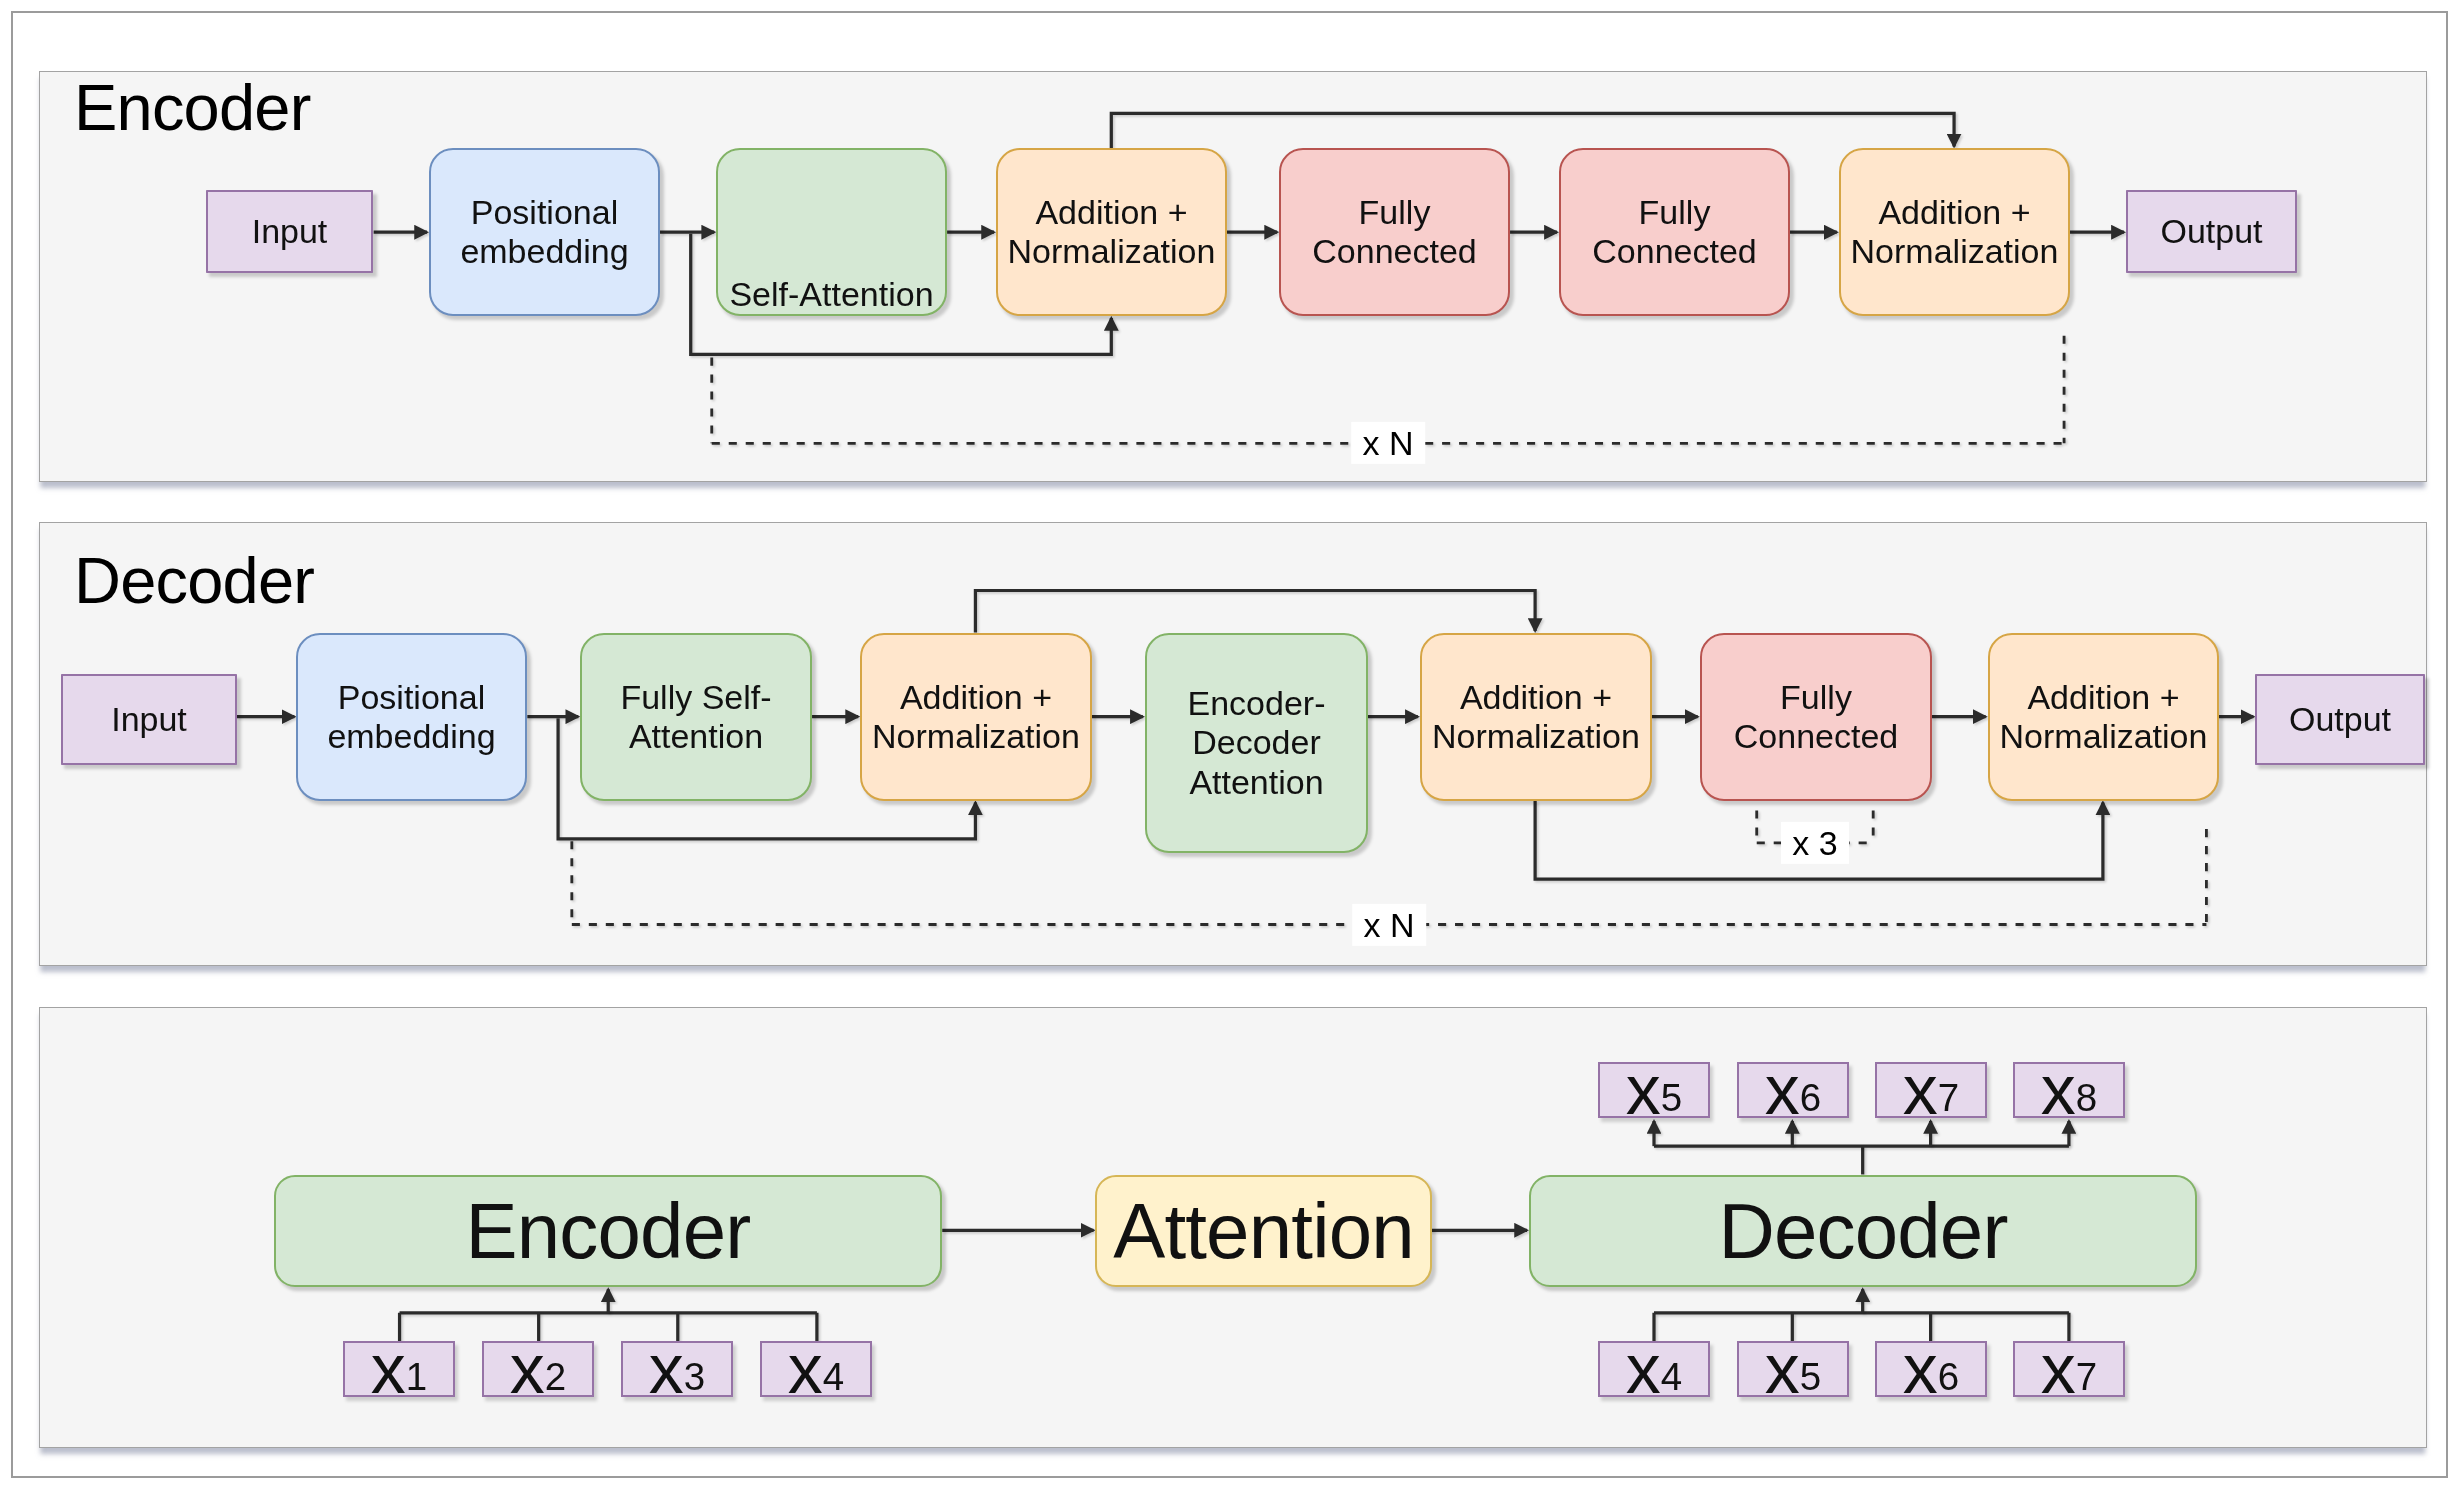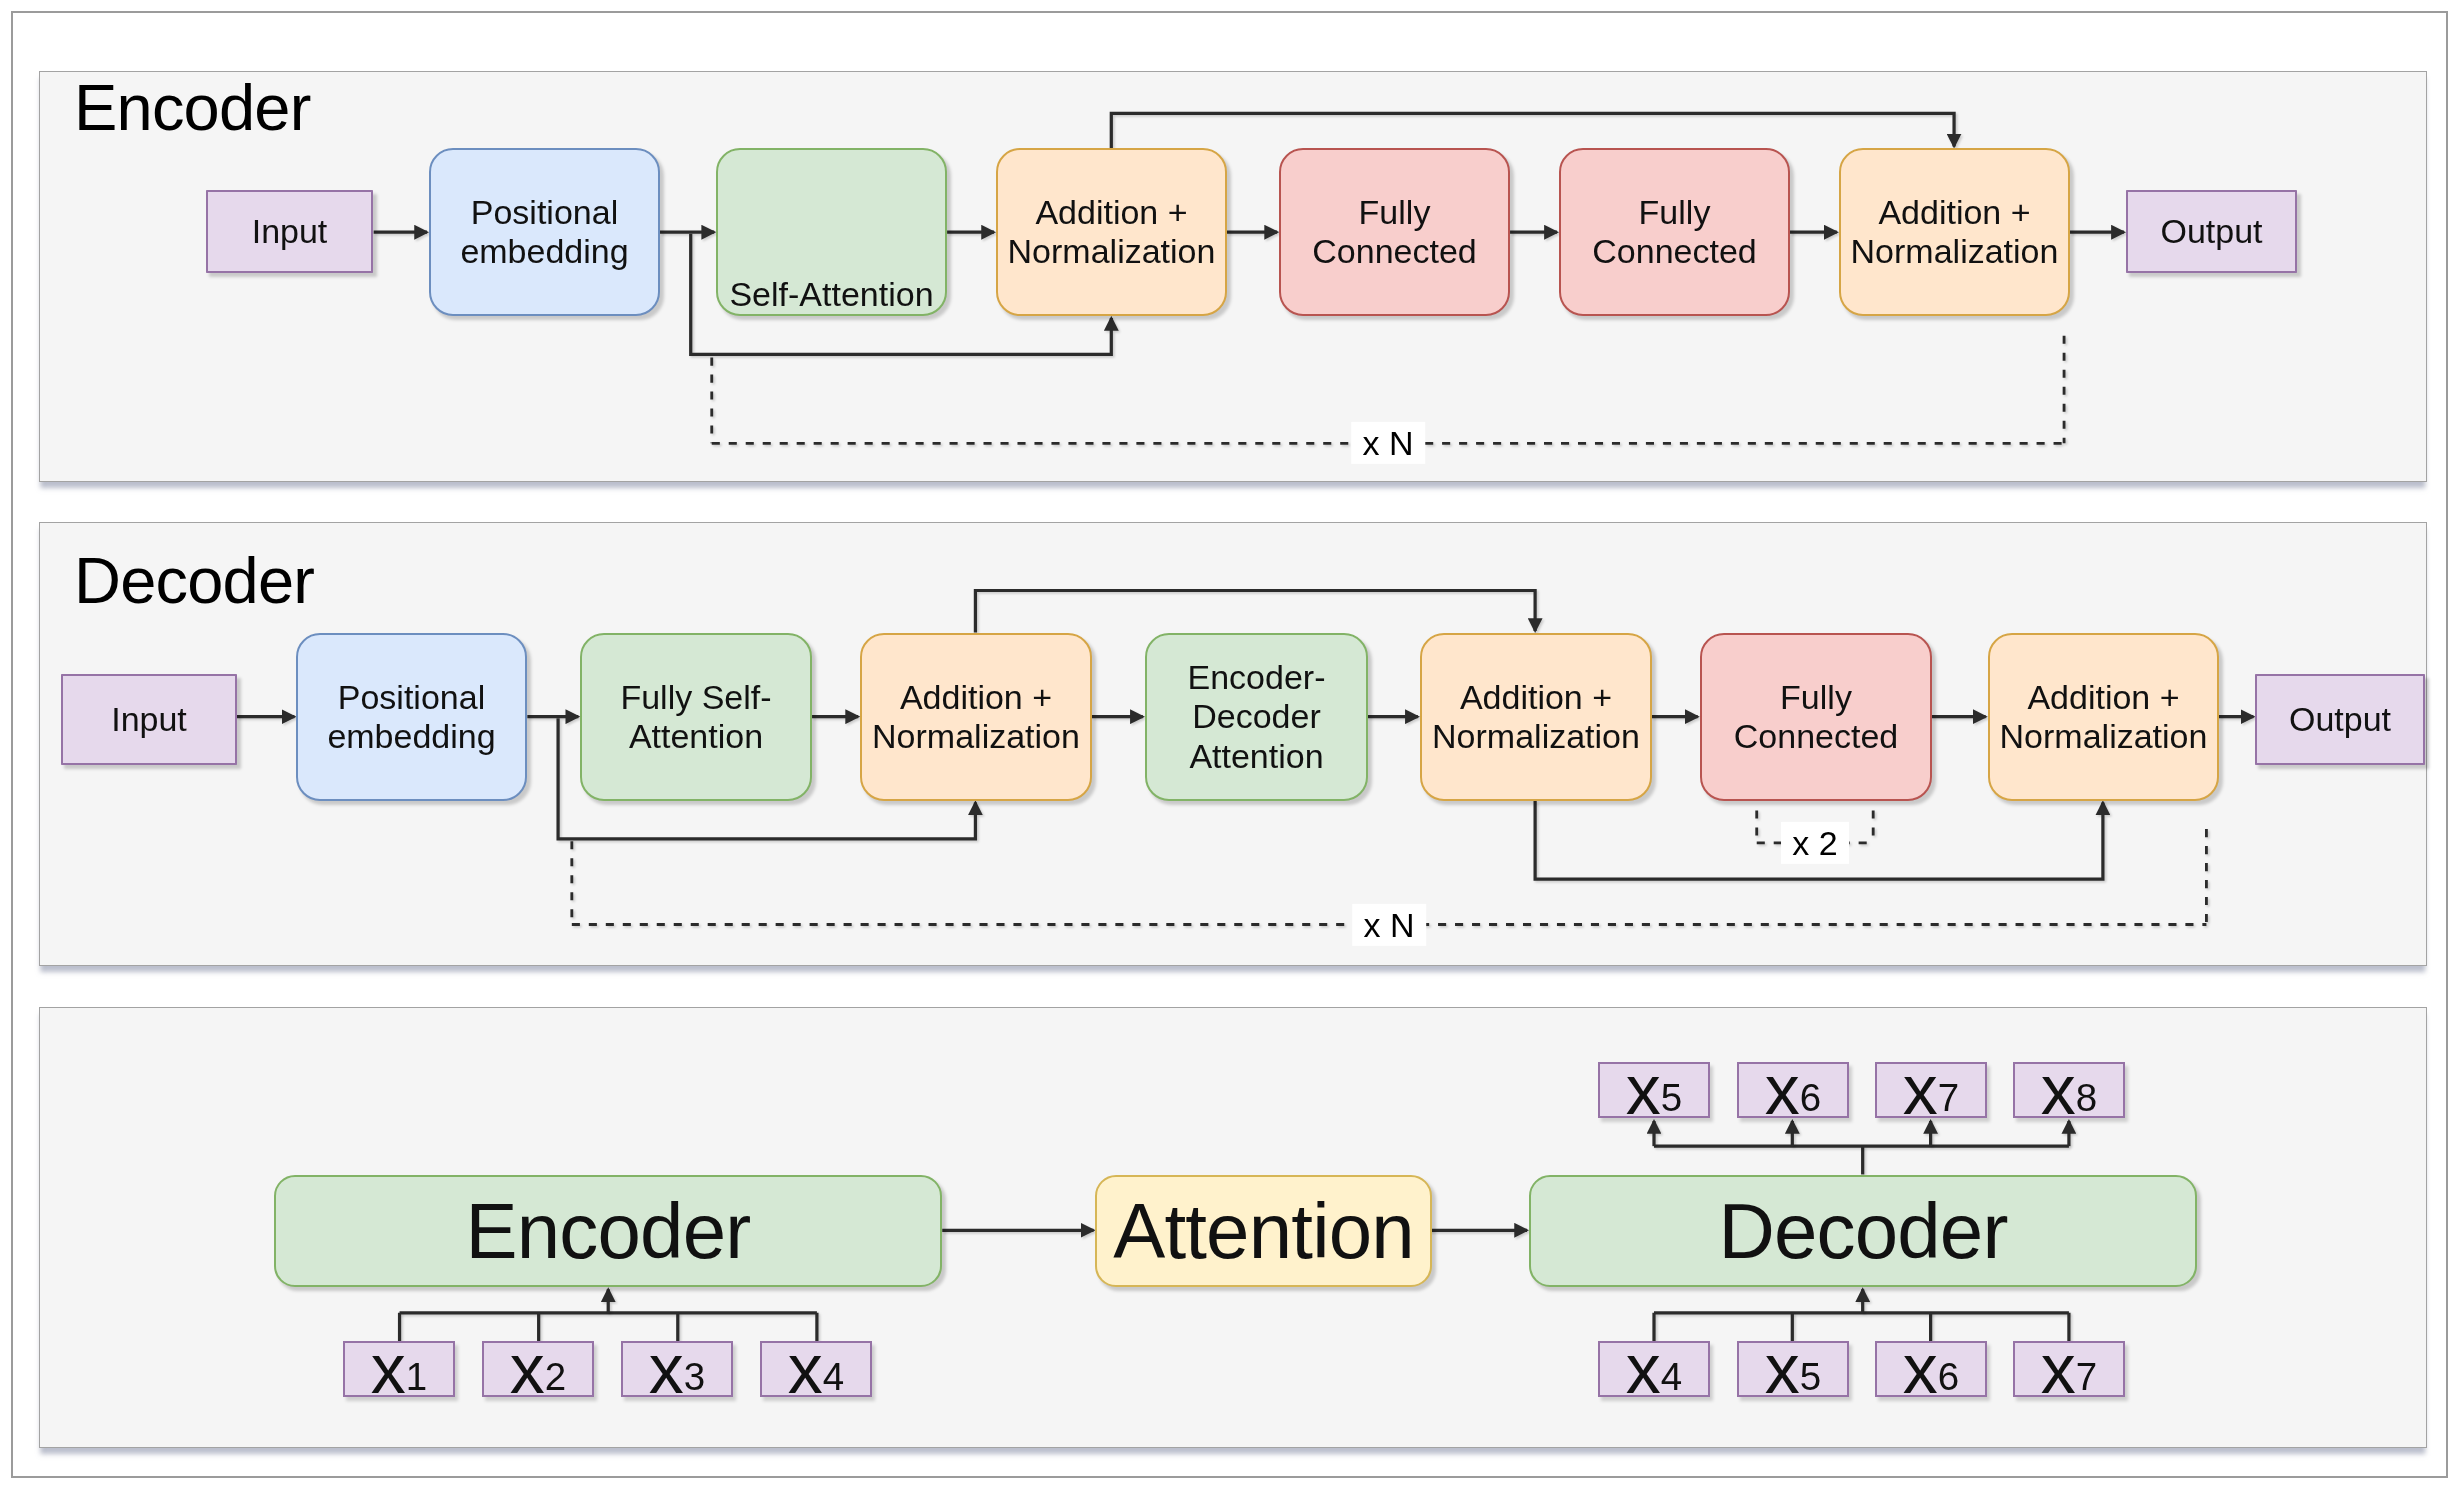--- a/index.html
+++ b/index.html
@@ -131,21 +131,21 @@
       </div>
       <div class="node round" style="left: 296px; top: 633px; width: 231px; height: 168px; background: rgb(218, 232, 252); border-color: rgb(108, 142, 191);">
         <span>Positional embedding</span>
       </div>
       <div class="node round" style="left: 580px; top: 633px; width: 232px; height: 168px; background: rgb(213, 232, 212); border-color: rgb(130, 179, 102);">
         <span>Fully Self-Attention</span>
       </div>
       <div class="node round" style="left: 860px; top: 633px; width: 232px; height: 168px; background: rgb(255, 230, 204); border-color: rgb(214, 165, 69);">
         <span>Addition + Normalization</span>
       </div>
-      <div class="node round" style="left: 1145px; top: 633px; width: 223px; height: 168px; background: rgb(213, 232, 212); border-color: rgb(130, 179, 102);">
+      <div class="node round" style="left: 1145px; top: 633px; width: 223px; height: 220px; background: rgb(213, 232, 212); border-color: rgb(130, 179, 102);">
         <span>Encoder-Decoder Attention</span>
       </div>
       <div class="node round" style="left: 1420px; top: 633px; width: 232px; height: 168px; background: rgb(255, 230, 204); border-color: rgb(214, 165, 69);">
         <span>Addition + Normalization</span>
       </div>
       <div class="node round" style="left: 1700px; top: 633px; width: 232px; height: 168px; background: rgb(248, 206, 204); border-color: rgb(184, 84, 80);">
         <span>Fully Connected</span>
       </div>
       <div class="node round" style="left: 1988px; top: 633px; width: 231px; height: 168px; background: rgb(255, 230, 204); border-color: rgb(214, 165, 69);">
         <span>Addition + Normalization</span>
@@ -205,16 +205,16 @@
       <div class="token" style="left: 1875px; top: 1341px; width: 112px; height: 56px; background: rgb(230, 217, 236); border-color: rgb(150, 115, 166);">
         <span class="tb">x</span>
         <span class="ts">6</span>
       </div>
       <div class="token" style="left: 2013px; top: 1341px; width: 112px; height: 56px; background: rgb(230, 217, 236); border-color: rgb(150, 115, 166);">
         <span class="tb">x</span>
         <span class="ts">7</span>
       </div>
       <span class="loop-label" style="left: 1388px; top: 443px;">x N</span>
       <span class="loop-label" style="left: 1389px; top: 925px;">x N</span>
-      <span class="loop-label" style="left: 1815px; top: 843px;">x 2</span>
+      <span class="loop-label" style="left: 1815px; top: 843px;">x 3</span>
     </div>
 </div>
 
 
 </body></html>

